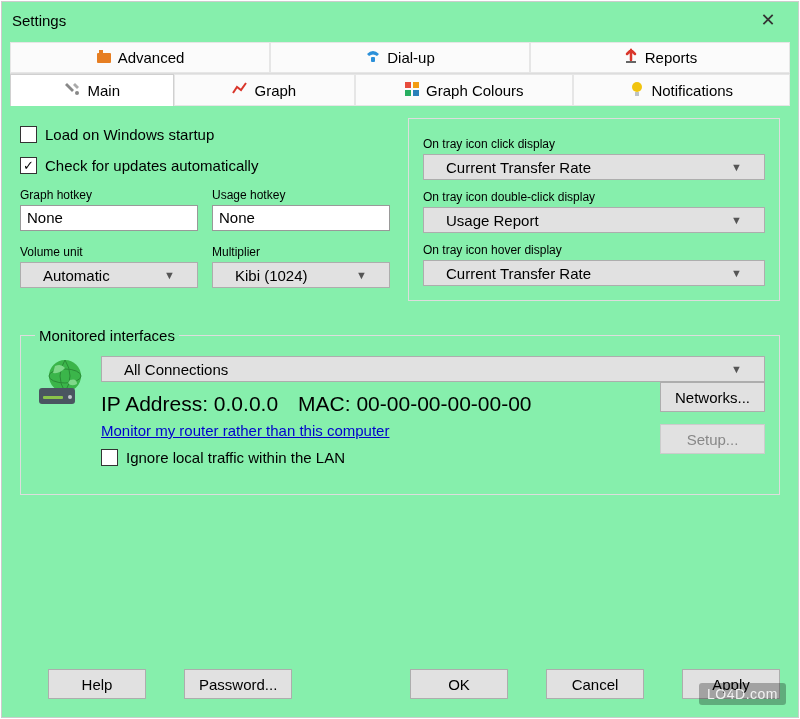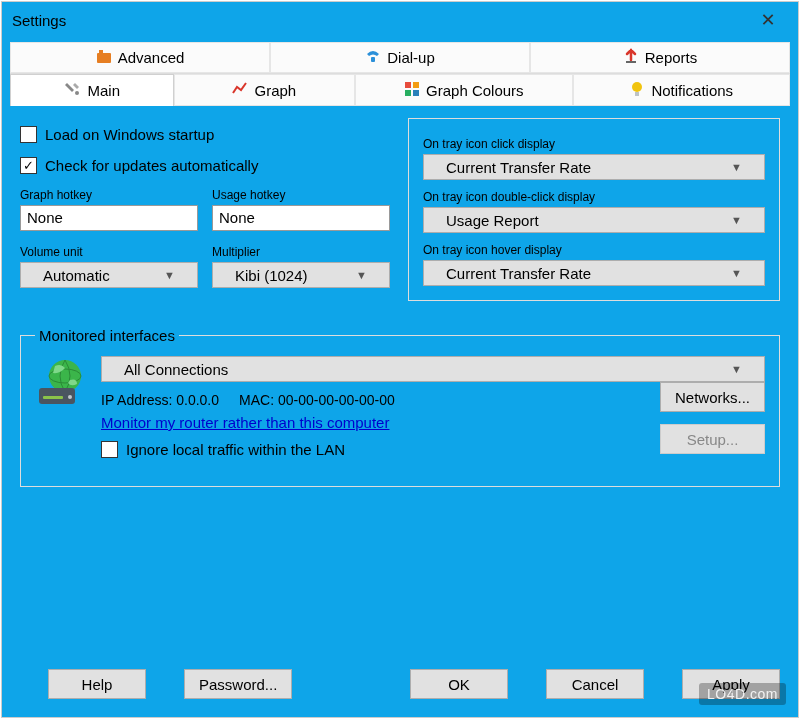--- a/index.html
+++ b/index.html
@@ -13,21 +13,21 @@
     height: 719px;
     overflow: hidden;
   }
   .window {
     border: 1px solid #ccc;
     width: 798px;
     height: 717px;
     margin: 1px;
     display: flex;
     flex-direction: column;
-    background: #0ea5e9;
+    background: #86efac;
   }
   .titlebar {
     display: flex;
     align-items: center;
     padding: 6px 10px 6px 10px;
     height: 36px;
   }
   .titlebar .title {
     flex: 1;
     font-size: 15px;
@@ -169,21 +169,21 @@
     height: 54px;
     position: relative;
     flex-shrink: 0;
   }
   .mon-right { flex: 1; }
   .mon-info {
     display: flex;
     align-items: center;
     gap: 20px;
     margin-top: 10px;
-    font-size: 14px;
+    font-size: 21px;
   }
   .link {
     color: #0000cc;
     text-decoration: underline;
     margin-top: 6px;
     display: inline-block;
     font-size: 15px;
     cursor: pointer;
   }
   .btn {

